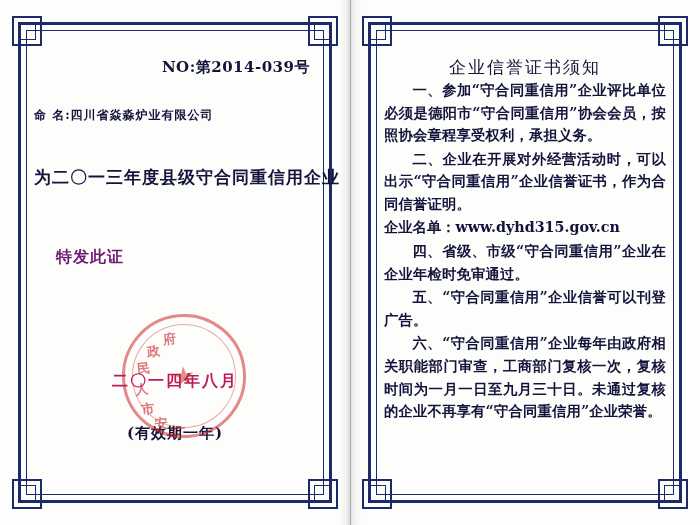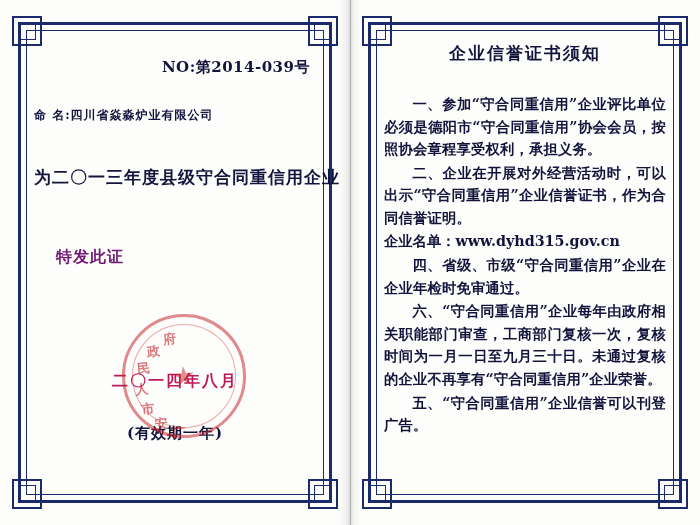--- a/index.html
+++ b/index.html
@@ -202,25 +202,26 @@
     color: #13143c;
     font-weight: bold;
     letter-spacing: 1px;
   }
 
   
   .notice-title {
     text-align: center;
     font-size: 17px;
     color: #13143c;
-    font-weight: bold;
+    font-weight: normal;
     letter-spacing: 2px;
+    margin-top: 14px;
   }
   .notice-body {
-    margin-top: 28px;
+    margin-top: 0;
   }
   .notice-p {
     font-size: 14.3px;
     line-height: 1.58;
     color: #13143c;
     font-weight: bold;
     text-align: justify;
     text-align-last: left;
     letter-spacing: 0.2px;
     margin: 0 0 1px 0;
@@ -291,21 +292,21 @@
     <div class="corner br"></div>
 
     <div class="content">
       <div class="notice-title">企业信誉证书须知</div>
 
       <div class="notice-body">
         <p class="notice-p indent">一、参加“守合同重信用”企业评比单位必须是德阳市“守合同重信用”协会会员，按照协会章程享受权利，承担义务。</p>
         <p class="notice-p indent">二、企业在开展对外经营活动时，可以出示“守合同重信用”企业信誉证书，作为合同信誉证明。</p>
         <p class="notice-p url">企业名单：www.dyhd315.gov.cn</p>
         <p class="notice-p indent">四、省级、市级“守合同重信用”企业在企业年检时免审通过。</p>
+        <p class="notice-p indent">五、“守合同重信用”企业信誉可以刊登广告。</p>
         <p class="notice-p indent">六、“守合同重信用”企业每年由政府相关职能部门审查，工商部门复核一次，复核时间为一月一日至九月三十日。未通过复核的企业不再享有“守合同重信用”企业荣誉。</p>
-        <p class="notice-p indent">五、“守合同重信用”企业信誉可以刊登广告。</p>
       </div>
     </div>
   </div>
 
   <div class="fold"></div>
   <div class="fold-line"></div>
 </div>
 
 </body></html>

